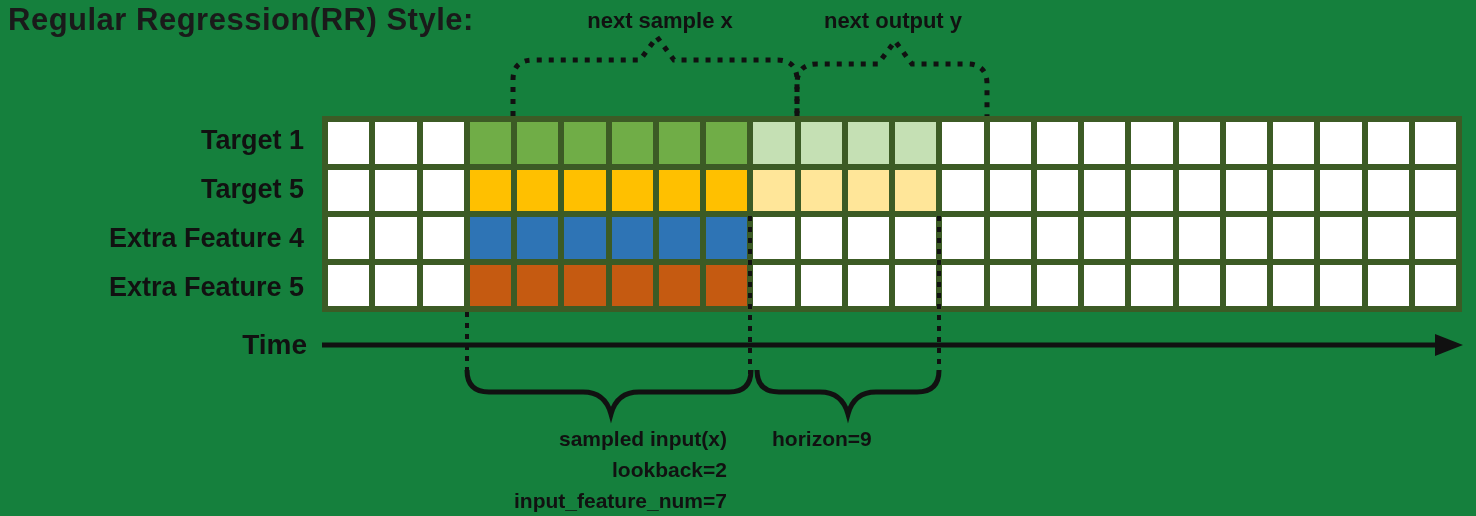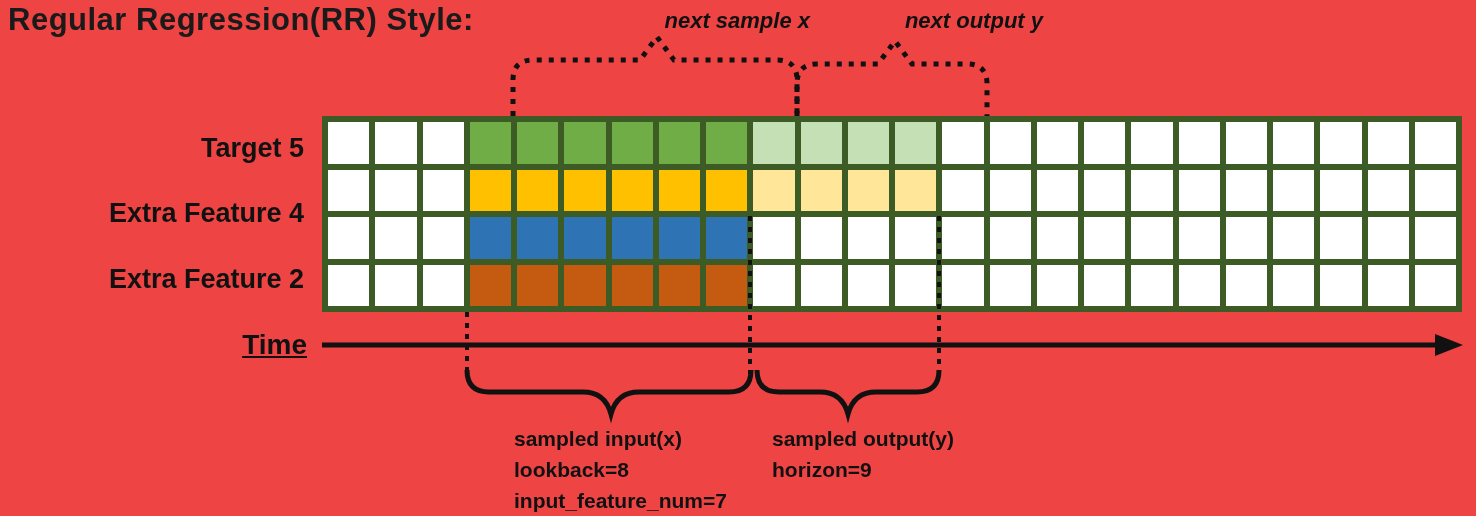--- a/index.html
+++ b/index.html
@@ -1,30 +1,30 @@
 <!DOCTYPE html>
 <html><head>
 <meta charset="utf-8">
 <style>
   html,body{margin:0;padding:0;background:#ffffff;}
   #canvas{
     position:relative;
     width:1476px;height:516px;
-    background:#ef4444;
+    background:#15803d;
     font-family:"Liberation Sans", sans-serif;
     overflow:hidden;
   }
   .title{
     position:absolute;left:8px;top:2px;
     font-size:31px;font-weight:700;color:#1a1a1a;
     letter-spacing:0.5px;
   }
   .next-label{
-    position:absolute;top:8px;width:300px;text-align:right;
-    font-size:22px;font-style:italic;font-weight:600;color:#111;
+    position:absolute;top:8px;width:300px;text-align:center;
+    font-size:22px;font-weight:600;color:#111;
   }
   #next-x{left:510px;}
   #next-y{left:743px;}
   
   #row-labels{
     position:absolute;left:0;top:116px;width:312px;height:196px;
     display:flex;flex-direction:column;
   }
   .row-label{
     flex:1;display:flex;align-items:center;justify-content:flex-end;
@@ -36,49 +36,50 @@
     box-sizing:border-box;
     display:grid;
     grid-template-columns:repeat(24,1fr);
     grid-template-rows:repeat(4,1fr);
     gap:6px;padding:6px;
   }
   .cell{width:100%;height:100%;}
   
   #time-label{
     position:absolute;left:0;top:329px;width:307px;text-align:right;
-    font-size:28px;font-weight:700;color:#111;text-decoration:underline;
+    font-size:28px;font-weight:700;color:#111;
   }
   
   .note-block{
     position:absolute;top:423px;
-    font-size:21px;font-weight:600;color:#111;line-height:31px;white-space:nowrap;
+    font-size:21px;font-weight:600;color:#111;line-height:31px;white-space:nowrap;text-align:right;
   }
   #note-input{left:514px;}
   #note-output{left:772px;}
   
   #overlay{
     position:absolute;left:0;top:0;width:1476px;height:516px;
     pointer-events:none;z-index:5;
   }
 </style>
 </head>
 <body>
 
 <div id="canvas">
 
   <div class="title">Regular Regression(RR) Style:</div>
 
   <div id="next-x" class="next-label">next sample x</div>
   <div id="next-y" class="next-label">next output y</div>
 
   <div id="row-labels">
+      <div class="row-label">Target 1</div>
       <div class="row-label">Target 5</div>
       <div class="row-label">Extra Feature 4</div>
-      <div class="row-label">Extra Feature 2</div>
+      <div class="row-label">Extra Feature 5</div>
     </div>
 
   <div id="sample-grid" style="background: rgb(60, 91, 37);">
       <div class="cell" style="background: rgb(255, 255, 255);"></div>
       <div class="cell" style="background: rgb(255, 255, 255);"></div>
       <div class="cell" style="background: rgb(255, 255, 255);"></div>
       <div class="cell" style="background: rgb(112, 173, 71);"></div>
       <div class="cell" style="background: rgb(112, 173, 71);"></div>
       <div class="cell" style="background: rgb(112, 173, 71);"></div>
       <div class="cell" style="background: rgb(112, 173, 71);"></div>
@@ -170,25 +171,24 @@
       <div class="cell" style="background: rgb(255, 255, 255);"></div>
       <div class="cell" style="background: rgb(255, 255, 255);"></div>
       <div class="cell" style="background: rgb(255, 255, 255);"></div>
       <div class="cell" style="background: rgb(255, 255, 255);"></div>
     </div>
 
   <div id="time-label">Time</div>
 
   <div id="note-input" class="note-block">
       <div>sampled input(x)</div>
-      <div>lookback=8</div>
+      <div>lookback=2</div>
       <div>input_feature_num=7</div>
     </div>
   <div id="note-output" class="note-block">
-      <div>sampled output(y)</div>
       <div>horizon=9</div>
     </div>
 
   <svg id="overlay" viewBox="0 0 1476 516" xmlns="http://www.w3.org/2000/svg">
 
     <line x1="322" y1="345" x2="1437" y2="345" stroke="#111" stroke-width="5"></line>
     <polygon points="1435,334 1463,345 1435,356" fill="#111"></polygon>
 
     <path d="M 513 116 L 513 80 Q 513 60 533 60 L 640 60 L 657 37 L 674 60 L 777 60 Q 797 60 797 80 L 797 116" fill="none" stroke="#111" stroke-width="5" stroke-dasharray="5 7"></path>
 

